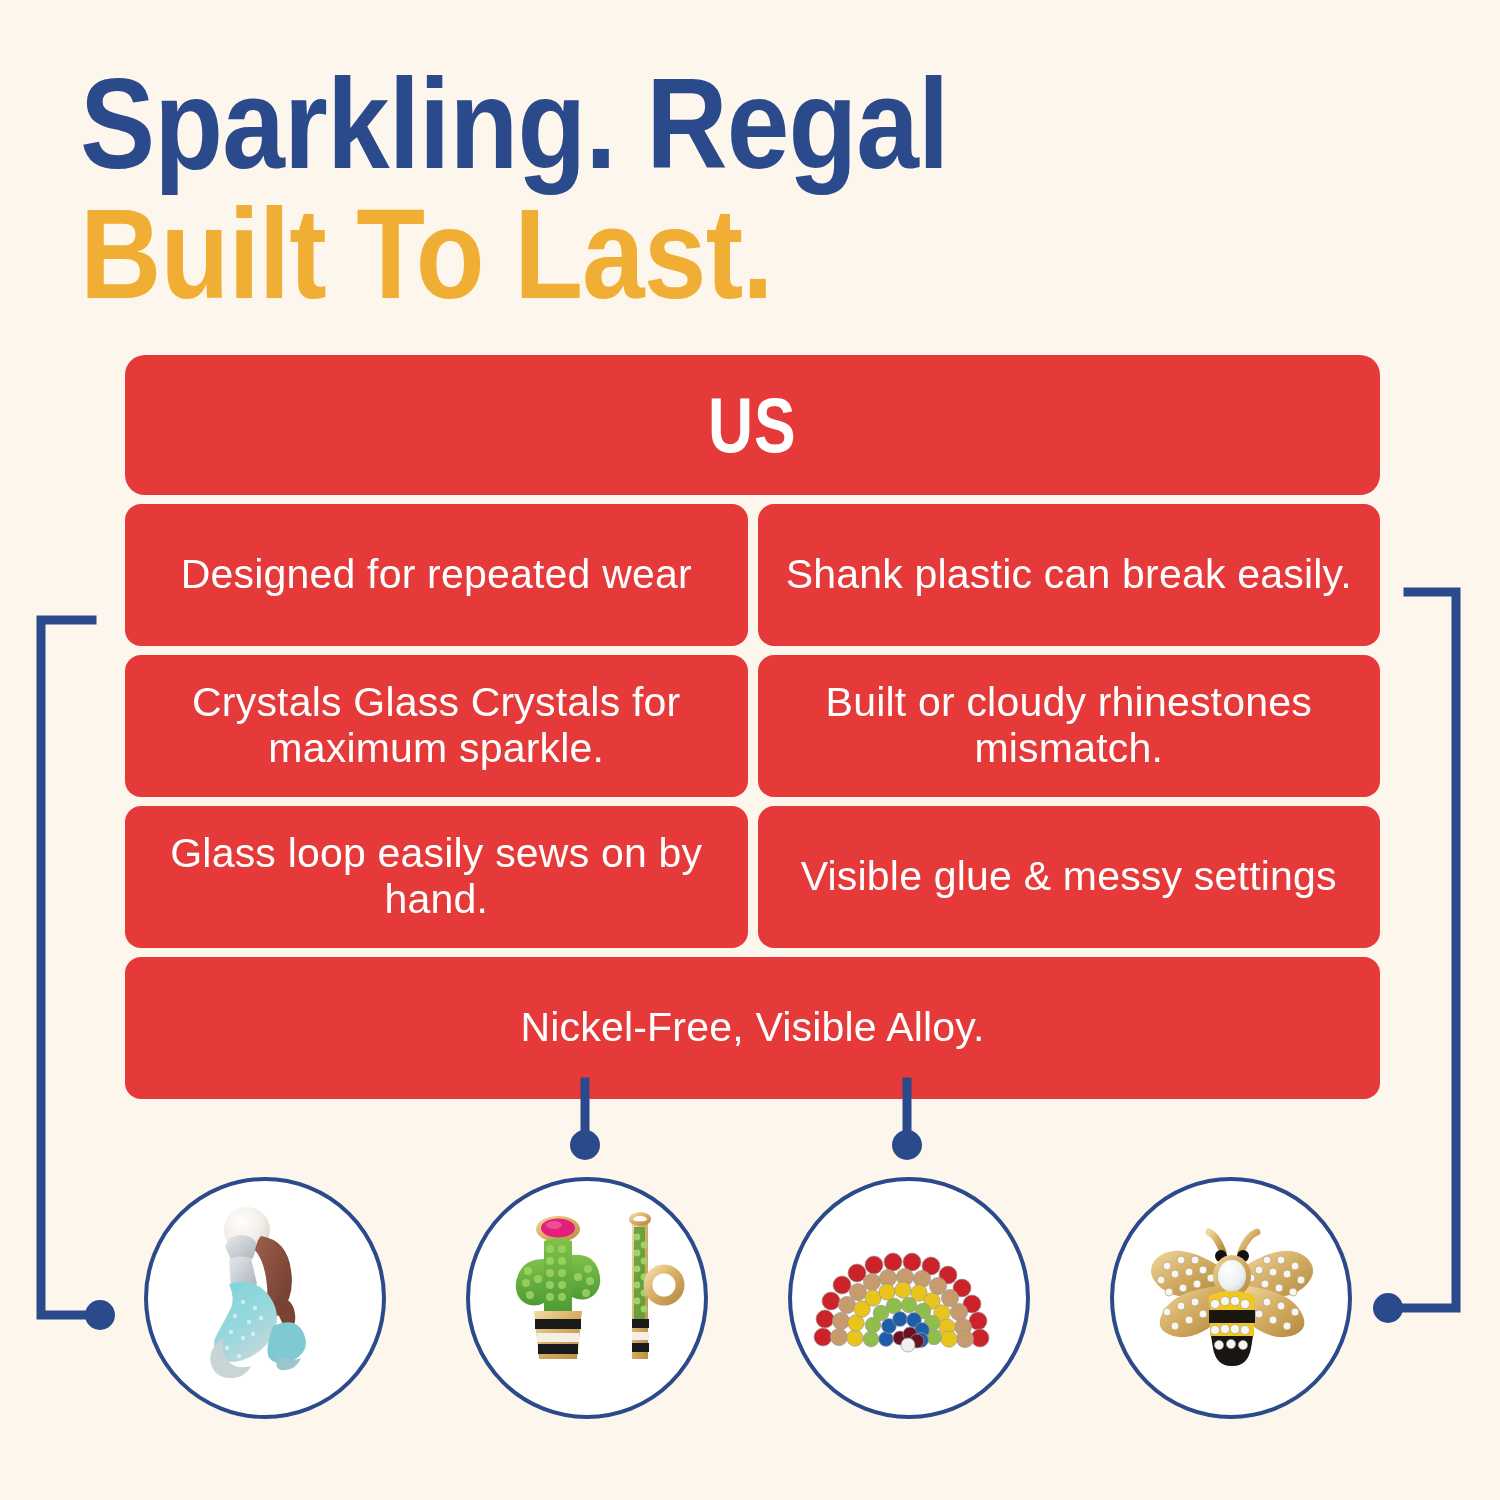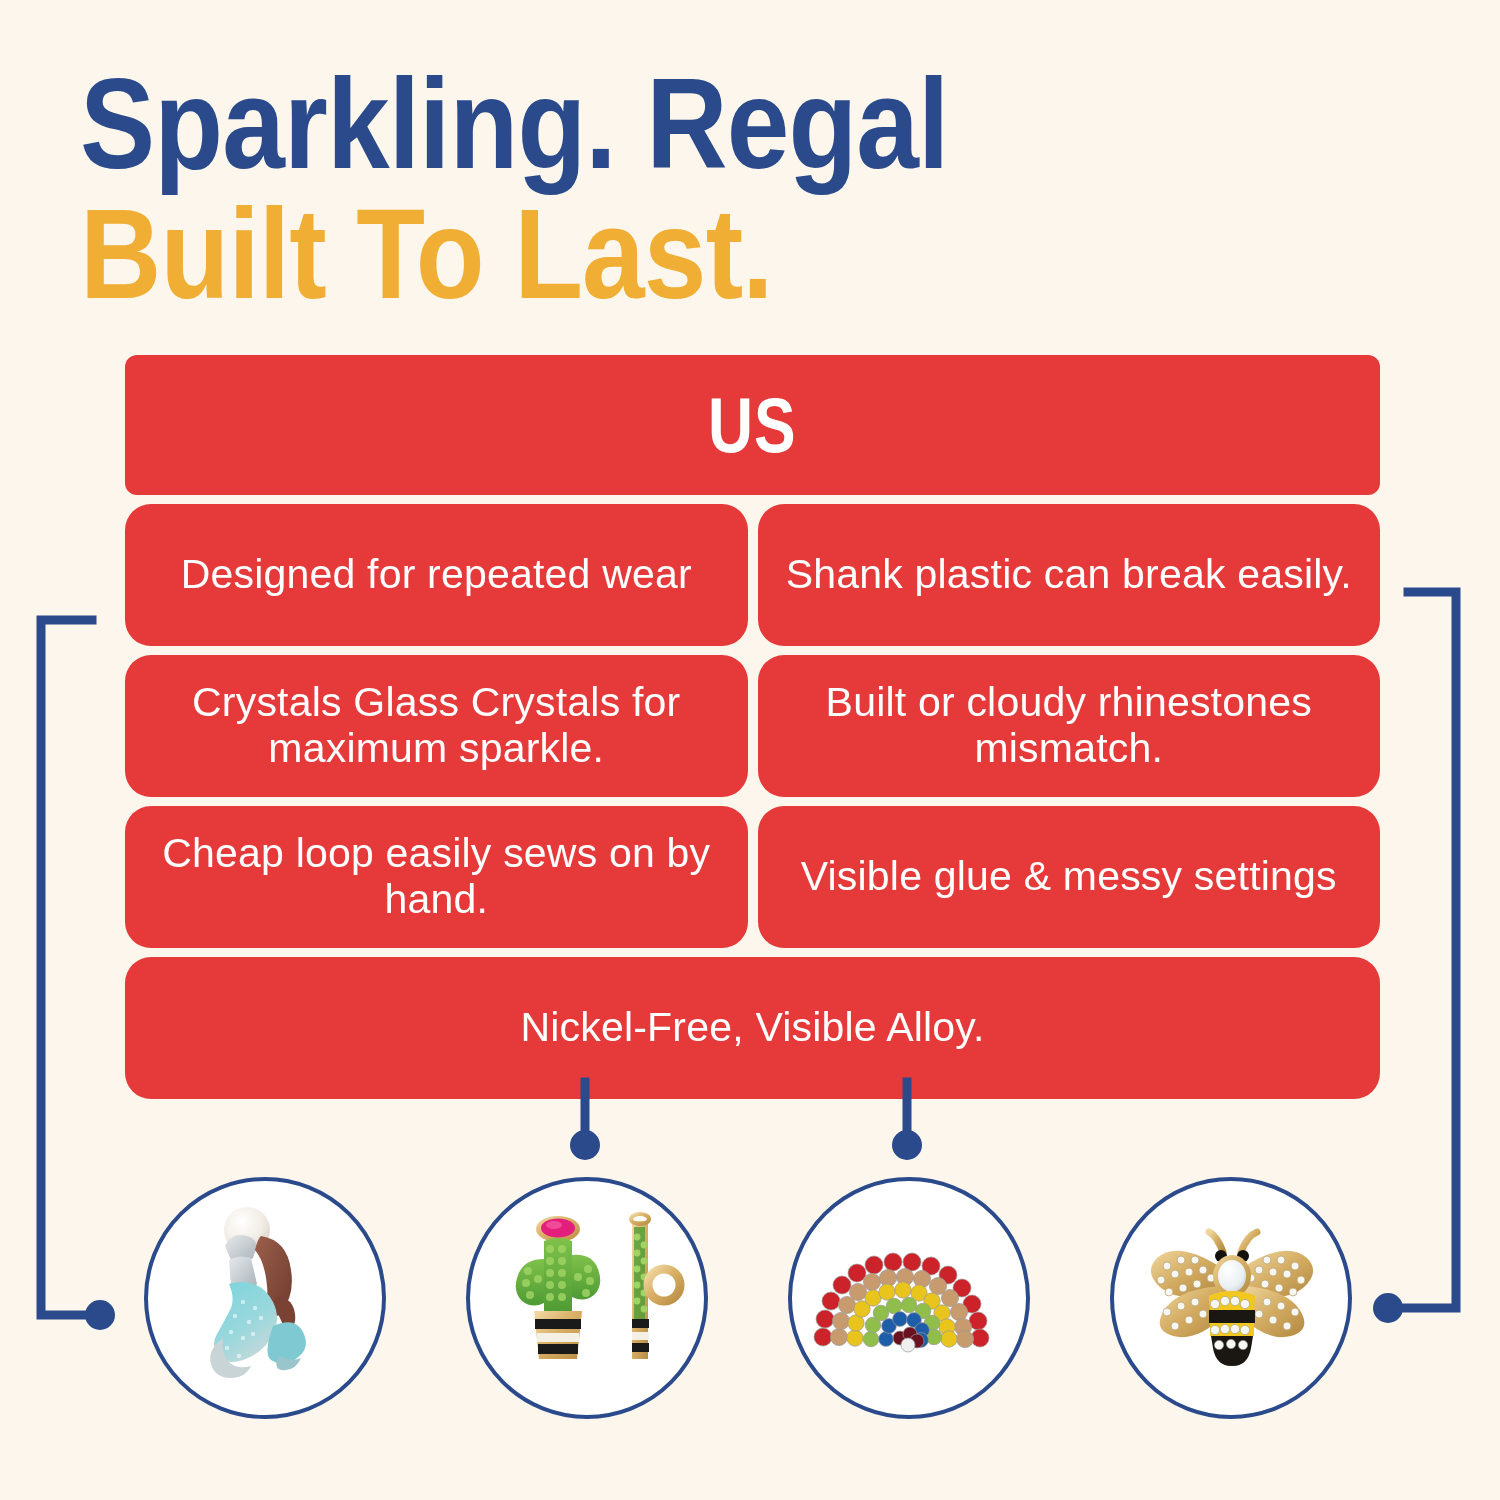--- a/index.html
+++ b/index.html
@@ -52,32 +52,32 @@
     width: 1255px;
   }
   .table-row {
     display: flex;
     gap: 10px;
     margin-bottom: 9px;
   }
   .cell {
     flex: 1 1 0;
     background: #E63A3A;
-    border-radius: 26px;
+    border-radius: 16px;
     display: flex;
     align-items: center;
     justify-content: center;
     text-align: center;
     color: #FFFFFF;
     box-sizing: border-box;
     padding: 6px 18px;
   }
   .header-row .cell {
     height: 140px;
-    border-radius: 12px;
+    border-radius: 20px;
     align-items: center;
   }
   .header-label {
     font-family: "Liberation Sans Narrow", "Liberation Sans", sans-serif;
     font-weight: bold;
     font-size: 78px;
     line-height: 1;
     letter-spacing: 1px;
     transform: scaleX(0.8);
     color: #FFFFFF;
@@ -156,21 +156,21 @@
       <div class="cell">
         <span class="cell-text">Crystals Glass Crystals for maximum sparkle.</span>
       </div>
       <div class="cell">
         <span class="cell-text">Built or cloudy rhinestones mismatch.</span>
       </div>
     </div>
 
     <div class="table-row body-row">
       <div class="cell">
-        <span class="cell-text">Cheap loop easily sews on by hand.</span>
+        <span class="cell-text">Glass loop easily sews on by hand.</span>
       </div>
       <div class="cell">
         <span class="cell-text">Visible glue &amp; messy settings</span>
       </div>
     </div>
 
     <div class="table-row body-row">
       <div class="cell">
         <span class="cell-text">Nickel-Free, Visible Alloy.</span>
       </div>

